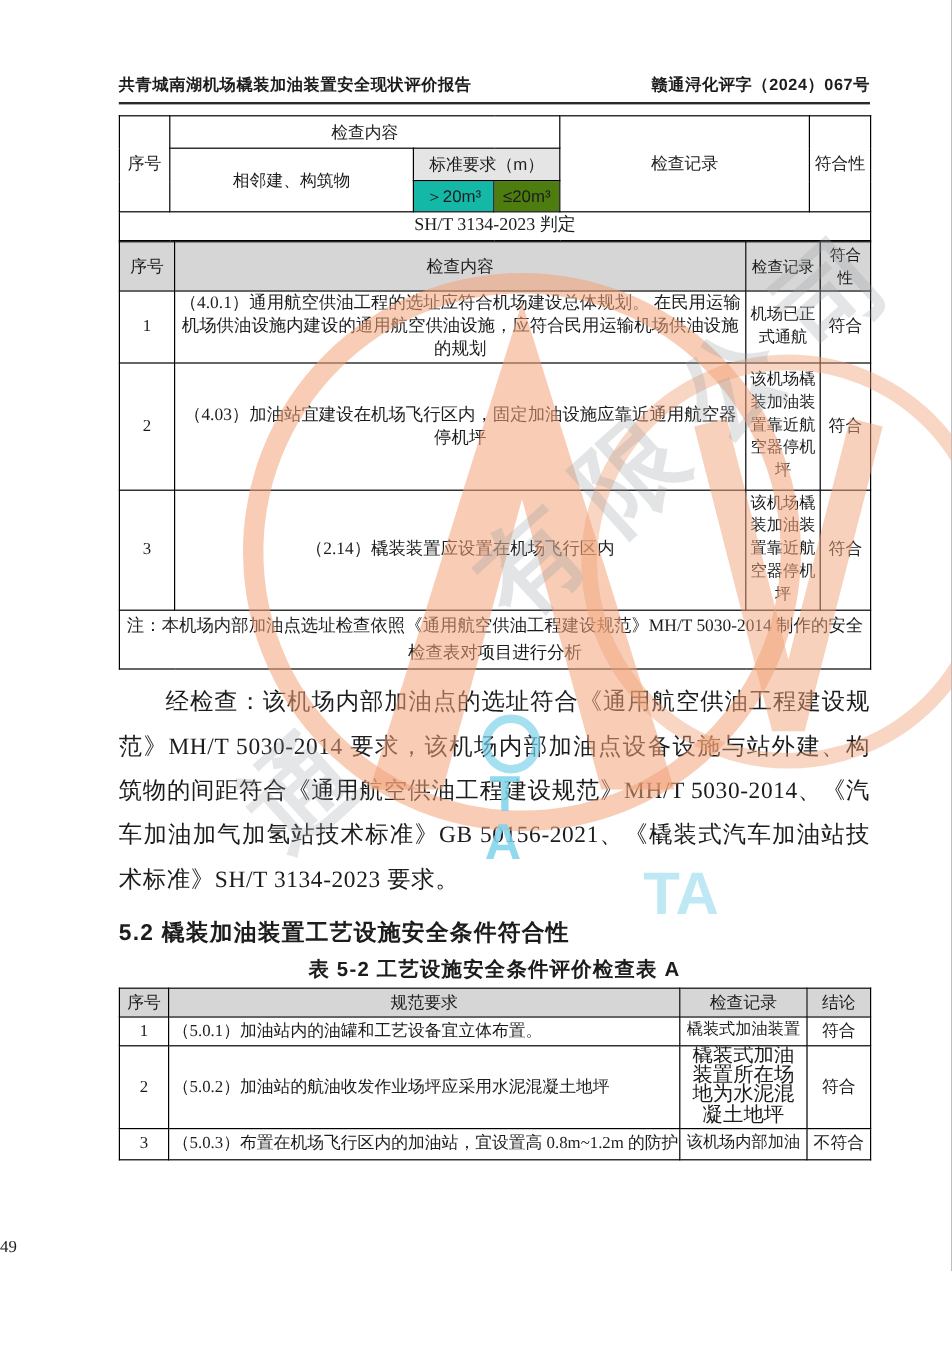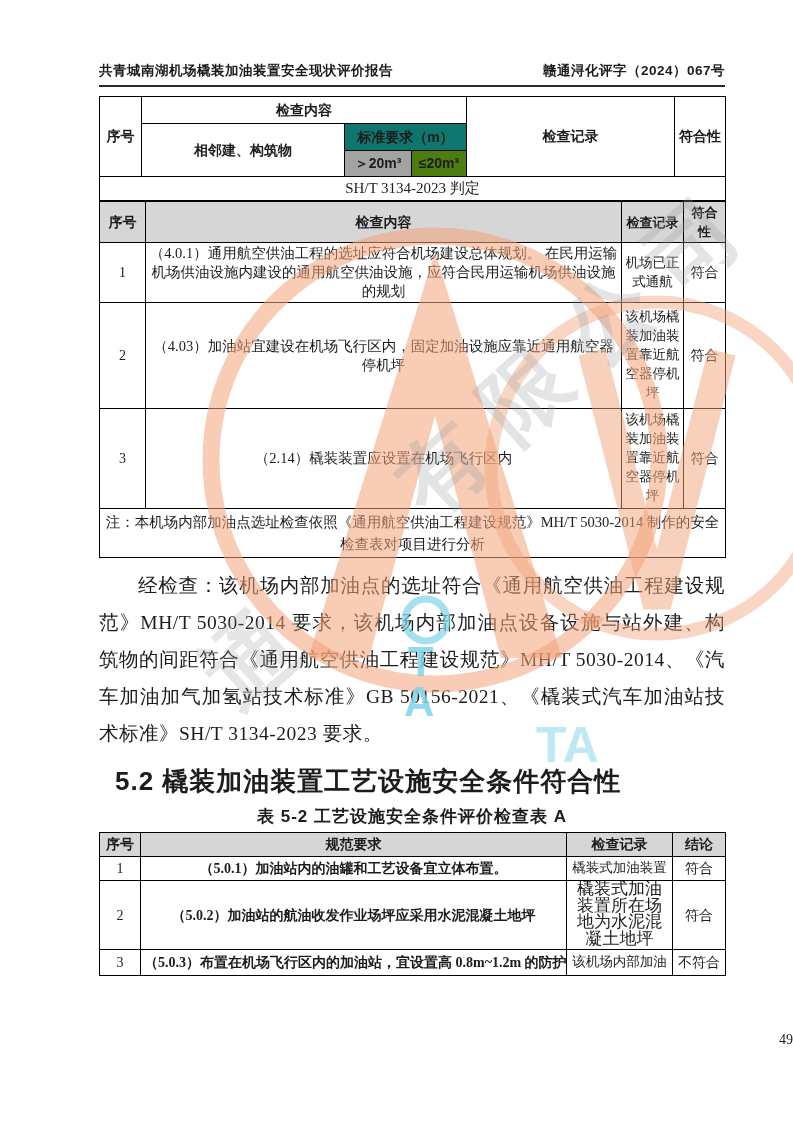--- a/index.html
+++ b/index.html
@@ -10,34 +10,34 @@
   .doc-header{display:flex;justify-content:space-between;align-items:flex-end;
               margin-top:62px;padding-bottom:5px;border-bottom:2px solid #2a2a2a;
               font-family:"Liberation Sans","DejaVu Sans",sans-serif;
               font-size:13.5px;font-weight:600;letter-spacing:.5px;}
   
   table{border-collapse:collapse;width:626px;table-layout:fixed;}
   table,td,th{border:1.6px solid #000;}
   td{padding:1px 3px;font-size:14px;line-height:19px;text-align:center;vertical-align:middle;
      overflow:hidden;}
   .hd{background:#d6d6d6;font-family:"Liberation Sans","DejaVu Sans",sans-serif;
-      font-weight:bold;font-size:14px;}
-  .hd-dark{background:#a3a3a3;}
+      font-weight:normal;font-size:14px;}
+  .hd-dark{background:#14b8a6;}
   .tbl-title{font-family:"Liberation Sans","DejaVu Sans",sans-serif;font-weight:bold;
              font-size:17px;text-align:center;margin:6px 0 4px 0;letter-spacing:1px;}
-  .cell-left{text-align:center;font-weight:bold;}
+  .cell-left{text-align:left;}
   .rec{font-size:13.5px;line-height:19px;padding:1px 2px;font-family:Liberation Mono, monospace;}
   .note-cell{text-align:center;font-size:14.5px;line-height:22px;padding:2px 4px;}
   .nowrap{white-space:nowrap;}
   
   .para{font-size:19.5px;line-height:37px;text-align:justify;text-indent:2em;
         margin:9px 0 0 0;letter-spacing:.5px;}
   .section-h{font-family:"Liberation Sans","DejaVu Sans",sans-serif;font-weight:bold;
-             font-size:26px;margin:12px 0 0 16px;letter-spacing:1px;}
-  .page-num{position:absolute;top:1032px;left:0;width:100%;text-align:right;
+             font-size:19px;margin:12px 0 0 0;letter-spacing:1px;}
+  .page-num{position:absolute;top:1032px;left:0;width:100%;text-align:left;
             font-size:14px;z-index:1;}
   
   .wm{position:absolute;inset:0;z-index:2;pointer-events:none;}
   .t1-row1{height:50px;}
   .t1-row2{height:106px;}
   .t1-row3{height:100px;}
   .t2-row2{height:54px;}
   .gap10{height:9px;}
 </style>
 </head>
@@ -83,21 +83,21 @@
         </colgroup>
       <tbody>
           <tr style="height:27px">
         <td rowspan="3" class="hd" style="background:#fff">序号</td>
         <td colspan="3" class="hd" style="background:#fff">检查内容</td>
         <td rowspan="3" class="hd" style="background:#fff">检查记录</td>
         <td rowspan="3" class="hd" style="background:#fff">符合性</td>
       </tr>
       <tr style="height:27px">
         <td rowspan="2" class="hd" style="background:#fff">相邻建、构筑物</td>
-        <td colspan="2" class="hd" style="background:#0f766e">标准要求（m）</td>
+        <td colspan="2" class="hd" style="background:#e5e5e5">标准要求（m）</td>
       </tr>
       <tr style="height:26px">
         <td class="hd hd-dark">＞20m³</td>
         <td class="hd" style="background:#4d7c0f">≤20m³</td>
       </tr>
       <tr style="height:24px">
         <td colspan="6" style="font-size:15px">SH/T 3134-2023 判定</td>
       </tr>
     </tbody>
       </table>

